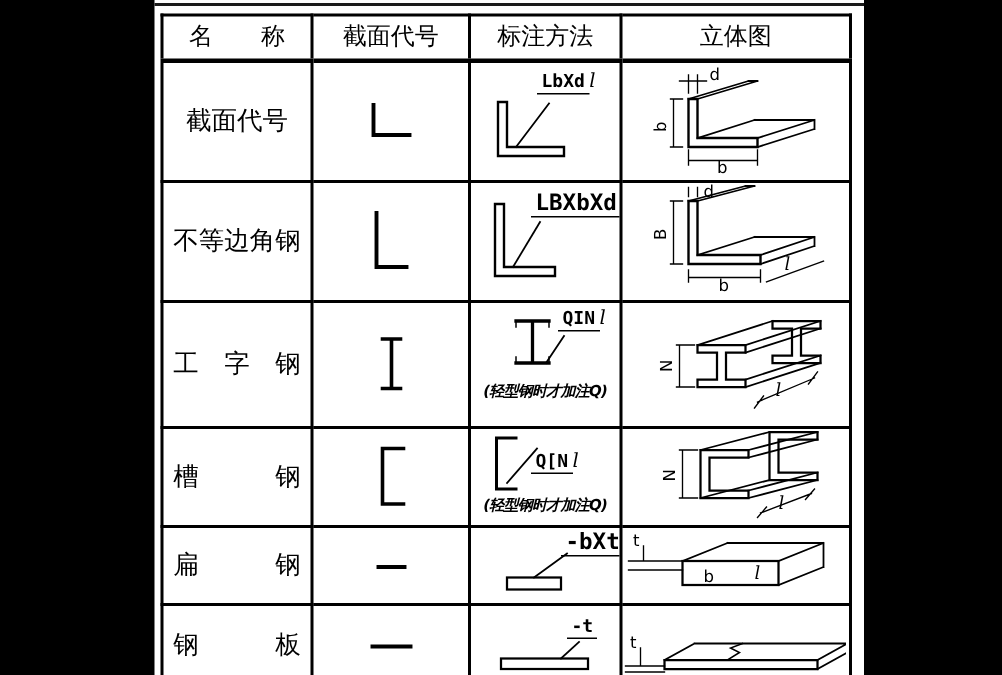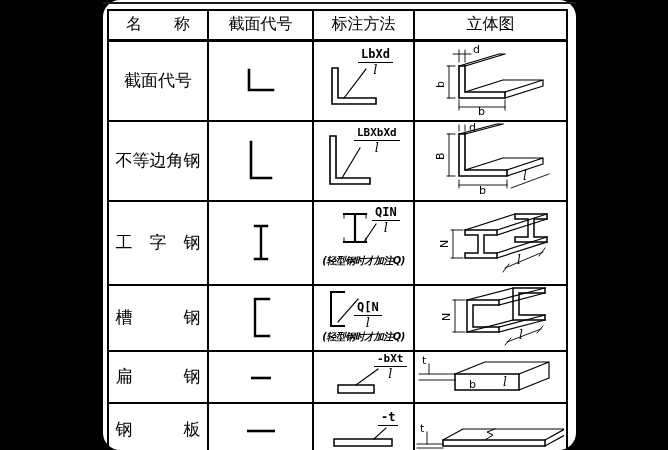--- a/index.html
+++ b/index.html
@@ -1,32 +1,32 @@
 <!DOCTYPE html>
 <html><head>
 <meta charset="utf-8">
 <style>
   html,body{margin:0;padding:0;}
   body{
     width:668px;height:450px;position:relative;overflow:hidden;
     background:#000;font-family:"DejaVu Sans",sans-serif;color:#000;
   }
-  .paper{position:absolute;left:103px;top:0;width:473px;height:450px;background:#fff;border-radius:17px;}
+  .paper{position:absolute;left:103px;top:0;width:473px;height:450px;background:#fff;}
   .topline{position:absolute;left:0;top:2px;width:473px;height:2px;background:#1a1a1a;}
   table.sheet{position:absolute;left:4px;top:9px;border-collapse:collapse;table-layout:fixed;}
   .sheet th,.sheet td{border:2px solid #000;padding:0;position:relative;overflow:hidden;}
   .sheet thead th{border-bottom:3px solid #000;font-weight:normal;font-size:16px;}
   .name-cell{font-size:17px;text-align:center;vertical-align:middle;white-space:nowrap;}
   .sym-cell{text-align:center;vertical-align:middle;}
   .sym-cell svg{display:inline-block;vertical-align:middle;}
   svg *{stroke-linecap:square;}
-  .frac{position:absolute;display:flex;flex-direction:column;align-items:center;}
+  .frac{position:absolute;display:flex;flex-direction:row;align-items:center;}
   .frac .num{font:bold 12px "DejaVu Sans Mono",monospace;border-bottom:1.6px solid #000;
              padding:0 3px 1px 3px;line-height:1.1;white-space:nowrap;}
-  .frac .num.small{font-size:11px;}
+  .frac .num.small{font-size:15px;}
   .frac .den{font:italic 13px "DejaVu Serif",serif;line-height:1.15;}
   .note{position:absolute;left:0;right:0;text-align:center;
         font-size:10px;font-weight:bold;letter-spacing:-0.5px;white-space:nowrap;font-style:italic;}
   .dim{font:11px "DejaVu Sans",sans-serif;}
   .dim-i{font:italic 12px "DejaVu Serif",serif;}
 </style>
 </head>
 <body>
 
 <div class="paper">

